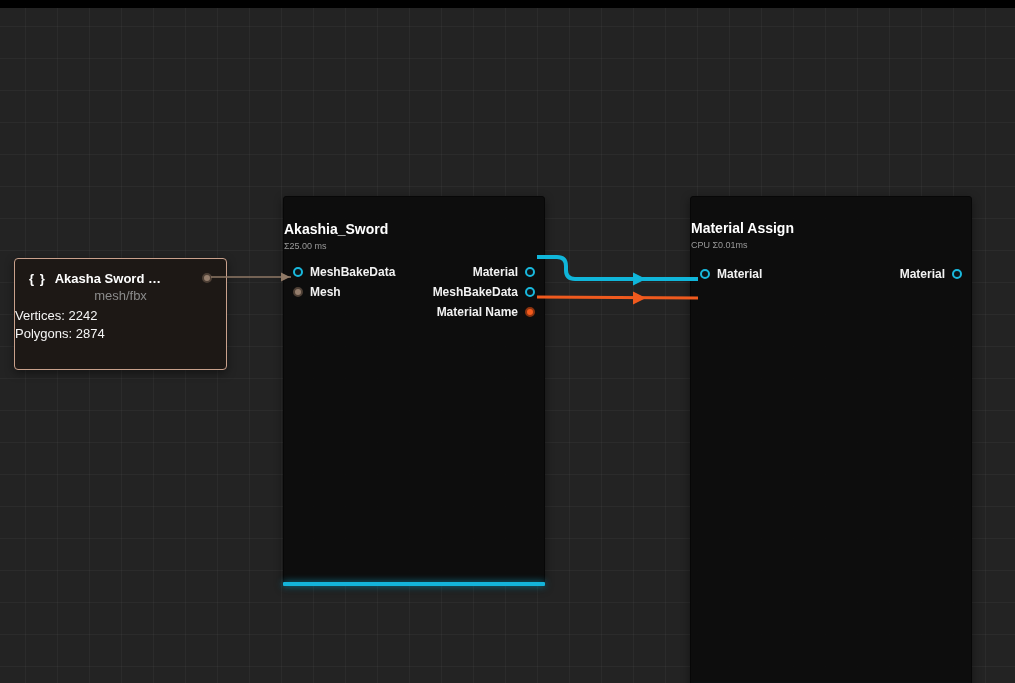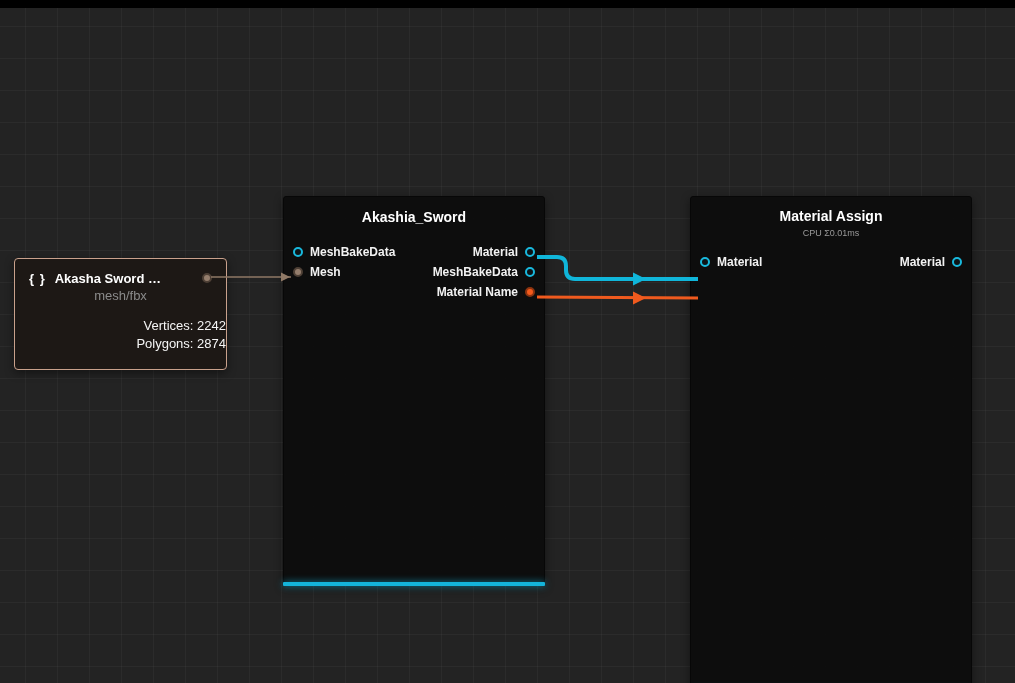--- a/index.html
+++ b/index.html
@@ -18,26 +18,26 @@
   
   .node{
     position:absolute;
     background:rgba(13,13,13,0.96);
     border:1px solid #070707;
     border-radius:3px;
     box-shadow:0 3px 10px rgba(0,0,0,0.45);
     color:#f0f0f0;
     box-sizing:border-box;
   }
-  .node-header{padding-top:10px;text-align:center;}
+  .node-header{padding-top:22px;}
   .node-title{font-size:14px;font-weight:700;line-height:20px;color:#fff;}
   .node-title.two-line{line-height:19px;}
   .node-timing{font-size:9px;line-height:14px;color:#9a9a9a;}
 
-  .port-rows{margin-top:15px;}
+  .port-rows{margin-top:9px;}
   .port-rows.assign-rows{margin-top:12px;}
   .port-row{height:20px;display:flex;align-items:center;justify-content:space-between;padding:0 9px;}
   .port-side{display:flex;align-items:center;gap:7px;min-width:0;}
   .port-label{font-size:12px;font-weight:700;color:#f2f2f2;white-space:nowrap;}
 
   .port{width:10px;height:10px;border-radius:50%;box-sizing:border-box;flex:none;}
   .port.cyan{border:2px solid #19b9dd;background:#0d1417;}
   .port.tan{background:#957e6d;border:2px solid #4d3f35;}
   .port.orange{background:#f35a1c;border:2px solid #8a3310;}
 
@@ -49,21 +49,21 @@
 
   
   .node.source{
     left:14px;top:258px;width:213px;height:112px;
     background:#1d1815;border:1px solid #c9a18c;border-radius:4px;
   }
   .source-title-row{display:flex;align-items:center;gap:9px;padding:10px 12px 0 14px;height:18px;}
   .braces-icon{font-size:13px;font-weight:700;color:#fff;letter-spacing:1px;flex:none;}
   .source-title{font-size:13px;font-weight:700;color:#fff;white-space:nowrap;overflow:hidden;}
   .source-subtitle{margin-top:0;text-align:center;font-size:13px;line-height:18px;color:#8b8b8b;}
-  .source-stats{margin-top:12px;text-align:right;font-size:13px;line-height:18px;color:#f5f5f5;}
+  .source-stats{margin-top:2px;text-align:left;font-size:13px;line-height:18px;color:#f5f5f5;}
   .source-out{position:absolute;left:187px;top:14px;}
 
   
   .node.bake{left:283px;top:196px;width:262px;height:389px;}
 
   
   .node.assign{left:690px;top:196px;width:282px;height:496px;}
 
   
   svg.wires{position:absolute;left:0;top:0;pointer-events:none;z-index:30;}
@@ -102,20 +102,21 @@
     <div class="source-subtitle">mesh/fbx</div>
     <div class="source-stats">
       <div>Vertices: 2242</div>
       <div>Polygons: 2874</div>
     </div>
   </div>
 
   <div class="node bake">
     <div class="node-header">
       <div class="node-title">Akashia_Sword</div>
+      <div class="node-timing">Σ25.00 ms</div>
     </div>
     <div class="port-rows">
       <div class="port-row">
         <div class="port-side">
           <span class="port cyan"></span>
           <span class="port-label">MeshBakeData</span>
         </div>
         <div class="port-side">
           <span class="port-label">Material</span>
           <span class="port cyan"></span>

